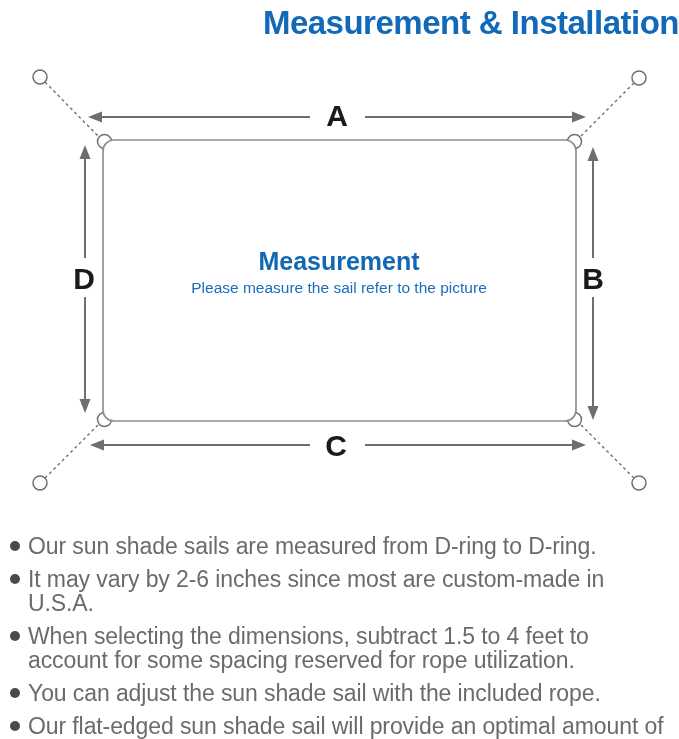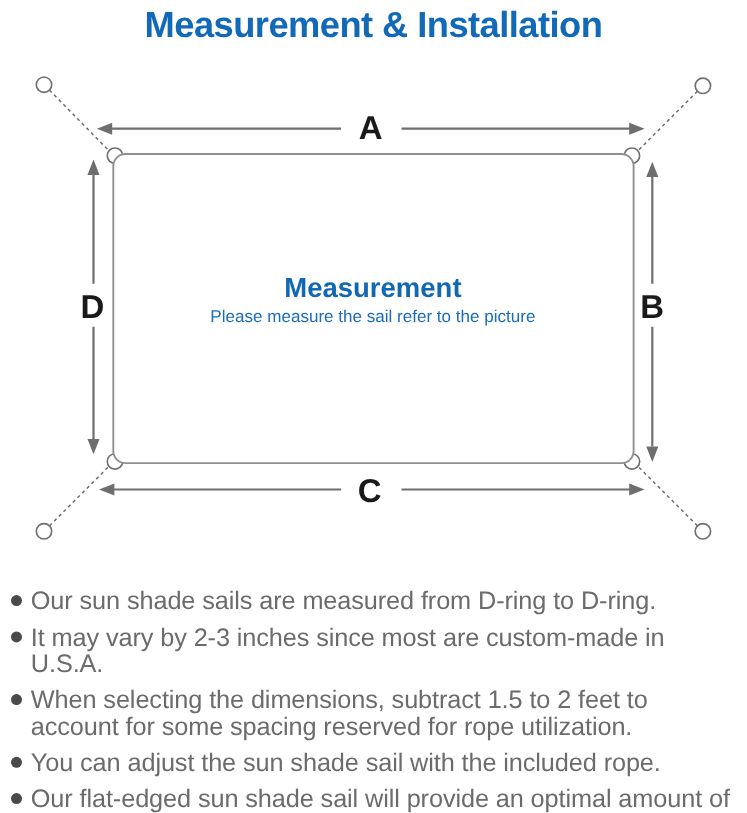--- a/index.html
+++ b/index.html
@@ -13,21 +13,21 @@
     width: 679px;
     height: 739px;
     overflow: hidden;
     background: #ffffff;
   }
   .title {
     margin: 0;
     padding-top: 3px;
     height: 42px;
     line-height: 40px;
-    text-align: center;
+    text-align: right;
     font-size: 33px;
     font-weight: 700;
     color: #1169b8;
     letter-spacing: -0.5px;
   }
   svg.diagram { display: block; }
 
   
   .ln     { stroke: #6e6e6e; stroke-width: 2; fill: none; }
   .dash   { stroke: #707070; stroke-width: 1.4; fill: none; stroke-dasharray: 3 3; }
@@ -120,25 +120,25 @@
     <text class="ctr-sub" x="339" y="293">Please measure the sail refer to the picture</text>
   </svg>
 
   <div class="notes">
     <div class="note">
       <span class="dot"></span>
       <span class="note-text">Our sun shade sails are measured from D-ring to D-ring.</span>
     </div>
     <div class="note">
       <span class="dot"></span>
-      <span class="note-text">It may vary by 2-3 inches since most are custom-made in U.S.A.</span>
+      <span class="note-text">It may vary by 2-6 inches since most are custom-made in U.S.A.</span>
     </div>
     <div class="note">
       <span class="dot"></span>
-      <span class="note-text">When selecting the dimensions, subtract 1.5 to 2 feet to account for some spacing reserved for rope utilization.</span>
+      <span class="note-text">When selecting the dimensions, subtract 1.5 to 4 feet to account for some spacing reserved for rope utilization.</span>
     </div>
     <div class="note">
       <span class="dot"></span>
       <span class="note-text">You can adjust the sun shade sail with the included rope.</span>
     </div>
     <div class="note">
       <span class="dot"></span>
       <span class="note-text">Our flat-edged sun shade sail will provide an optimal amount of coverage above the area it’ s placed.</span>
     </div>
   </div>

